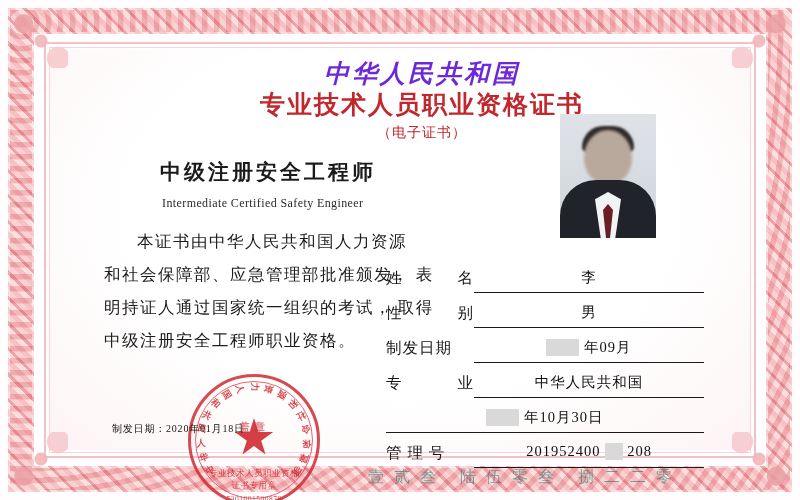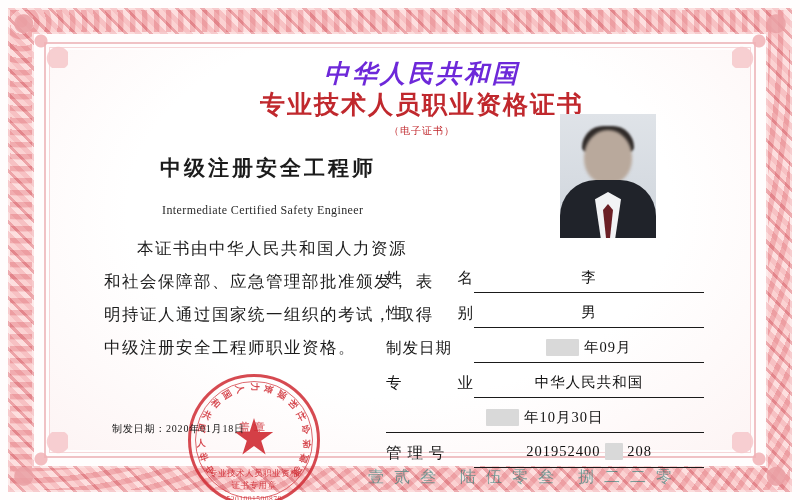--- a/index.html
+++ b/index.html
@@ -106,41 +106,41 @@
   }
   .title-cn-2 {
     color: #c0282d;
     font-weight: bold;
     font-size: 25px;
     letter-spacing: 2px;
     line-height: 1.3;
   }
   .title-sub {
     color: #c0282d;
-    font-size: 10px;
+    font-size: 14px;
     letter-spacing: 1px;
     margin-top: 2px;
   }
 
   .cert-name {
     margin-top: 16px;
     padding-left: 100px;
     text-align: left;
     color: #1b1b1b;
     font-weight: bold;
     font-size: 21px;
     letter-spacing: 3px;
   }
   .cert-name-en {
     padding-left: 102px;
     text-align: left;
     color: #2a2a2a;
     font-size: 12px;
     letter-spacing: .4px;
-    margin-top: 21px;
+    margin-top: 10px;
   }
 
   .body-text {
     margin-top: 14px;
     width: 330px;
     margin-left: 44px;
     color: #1c1c1c;
     font-size: 16.5px;
     line-height: 2.0;
     letter-spacing: 1.5px;

